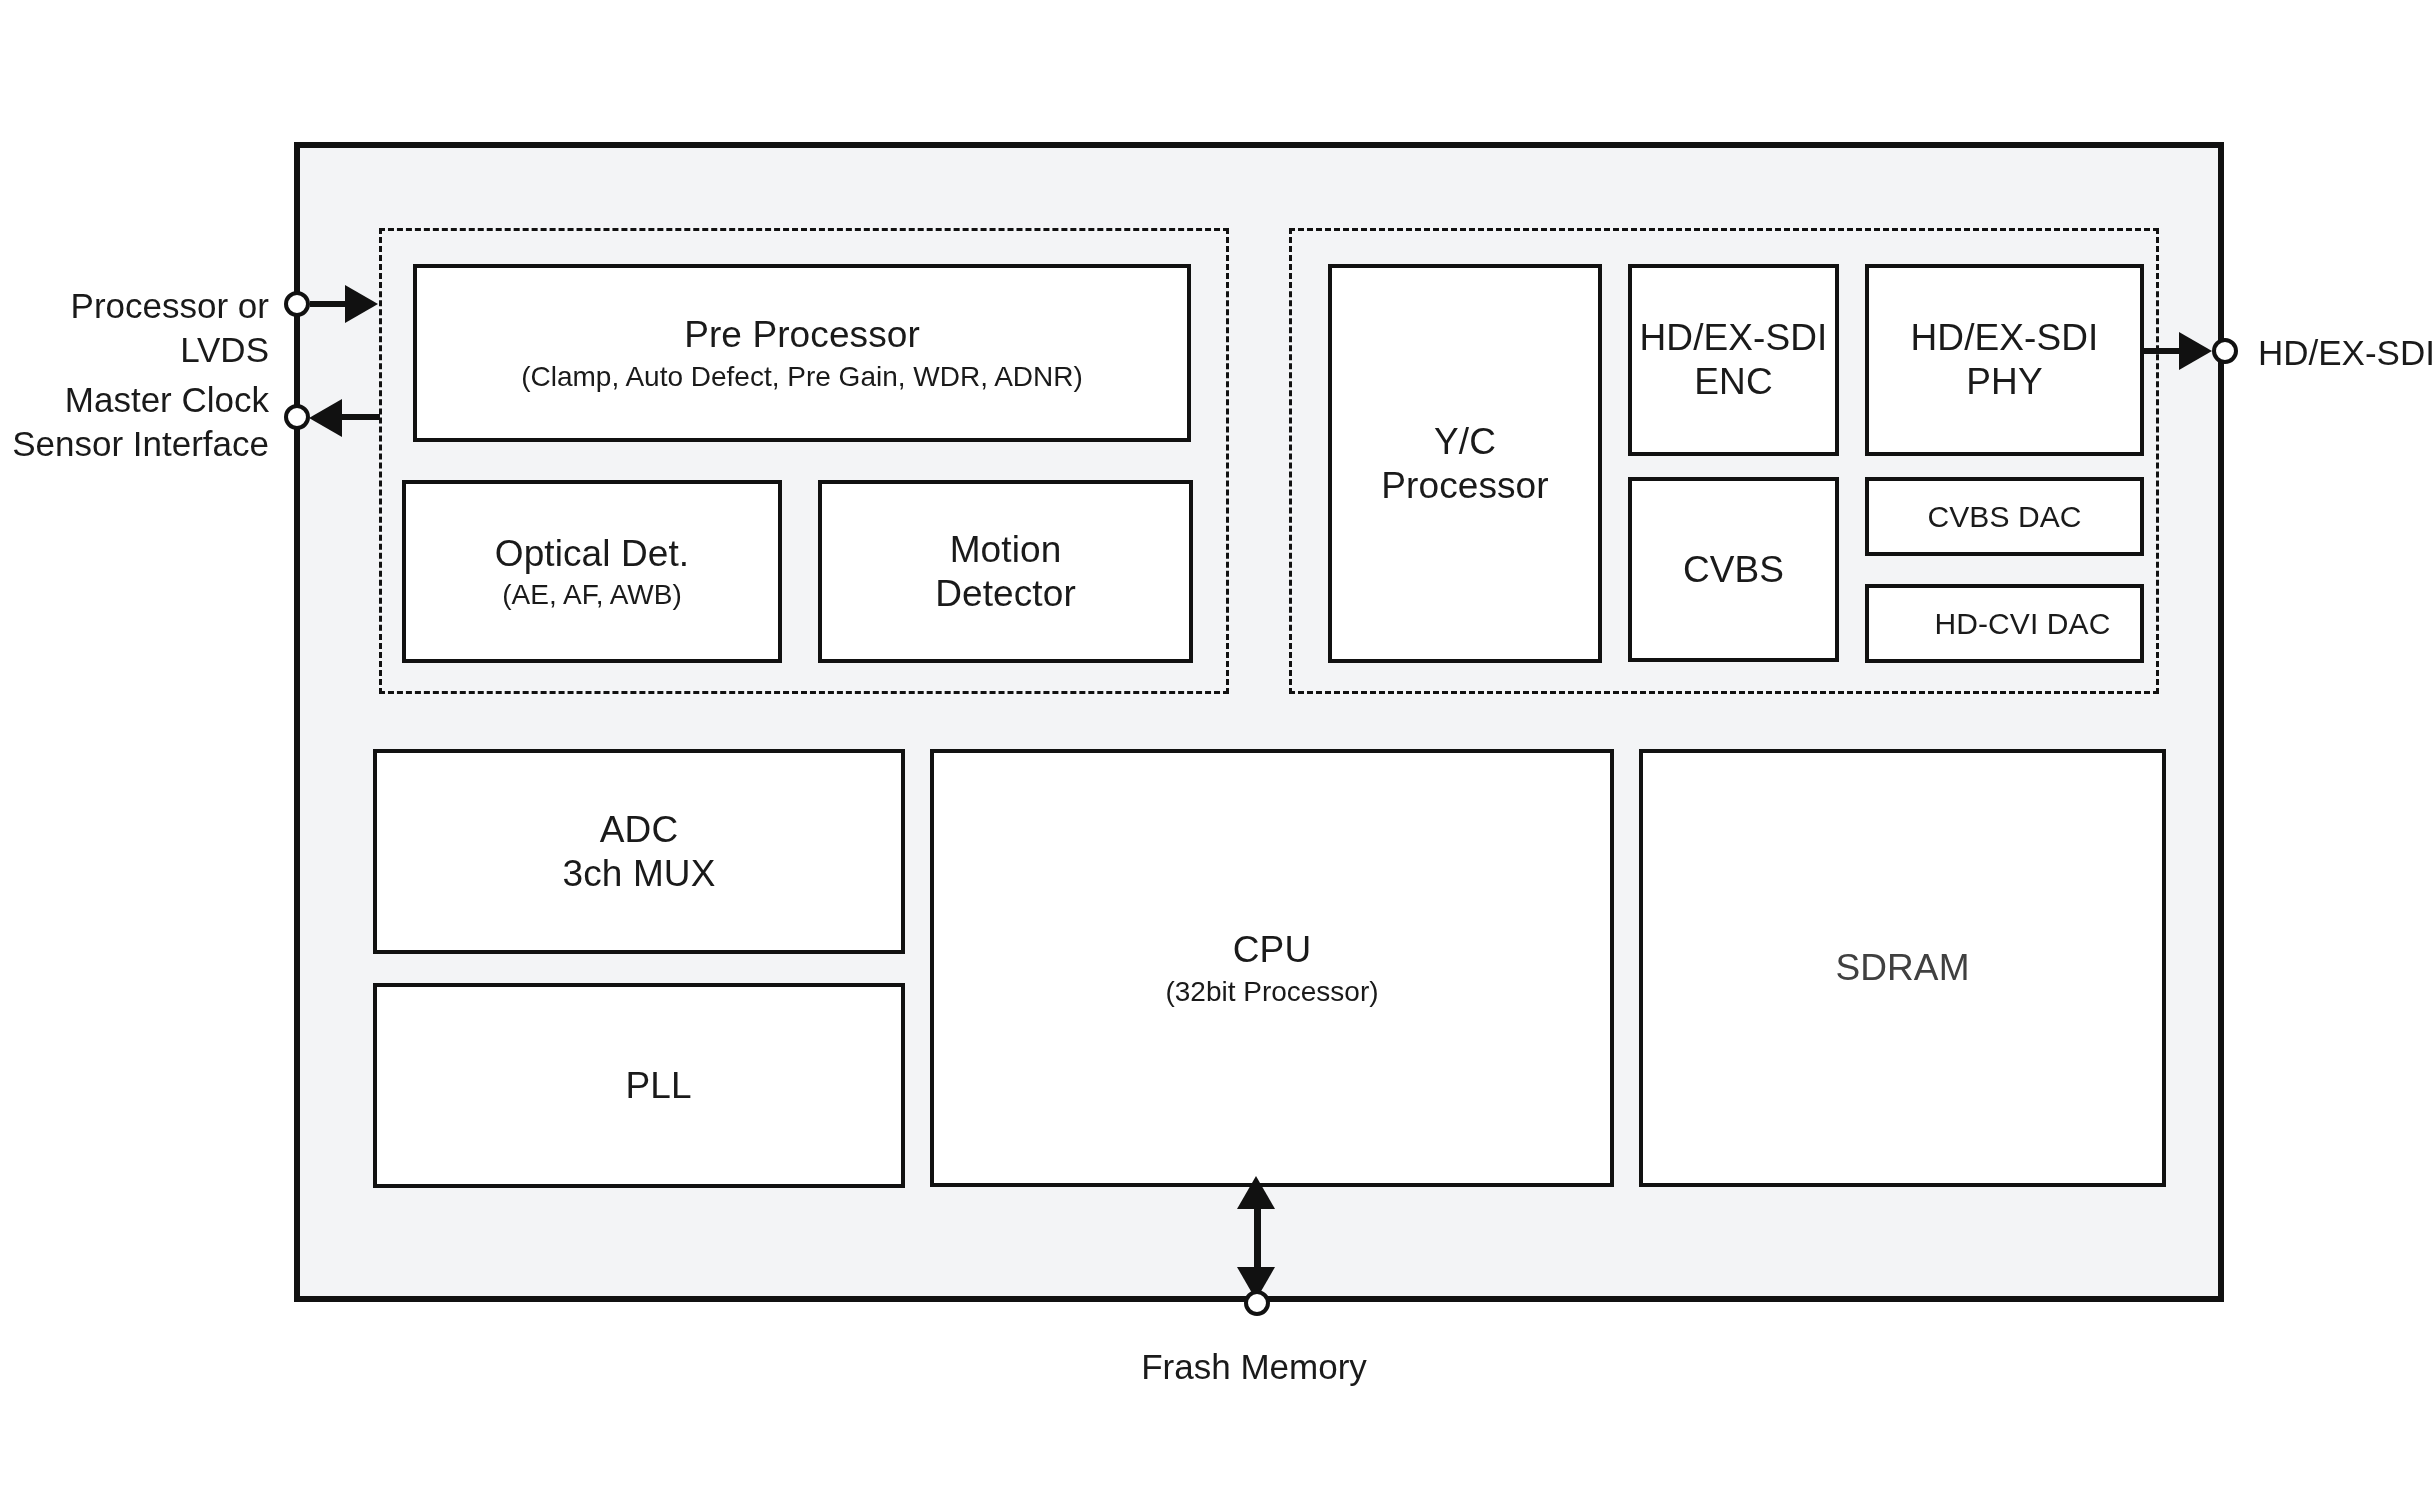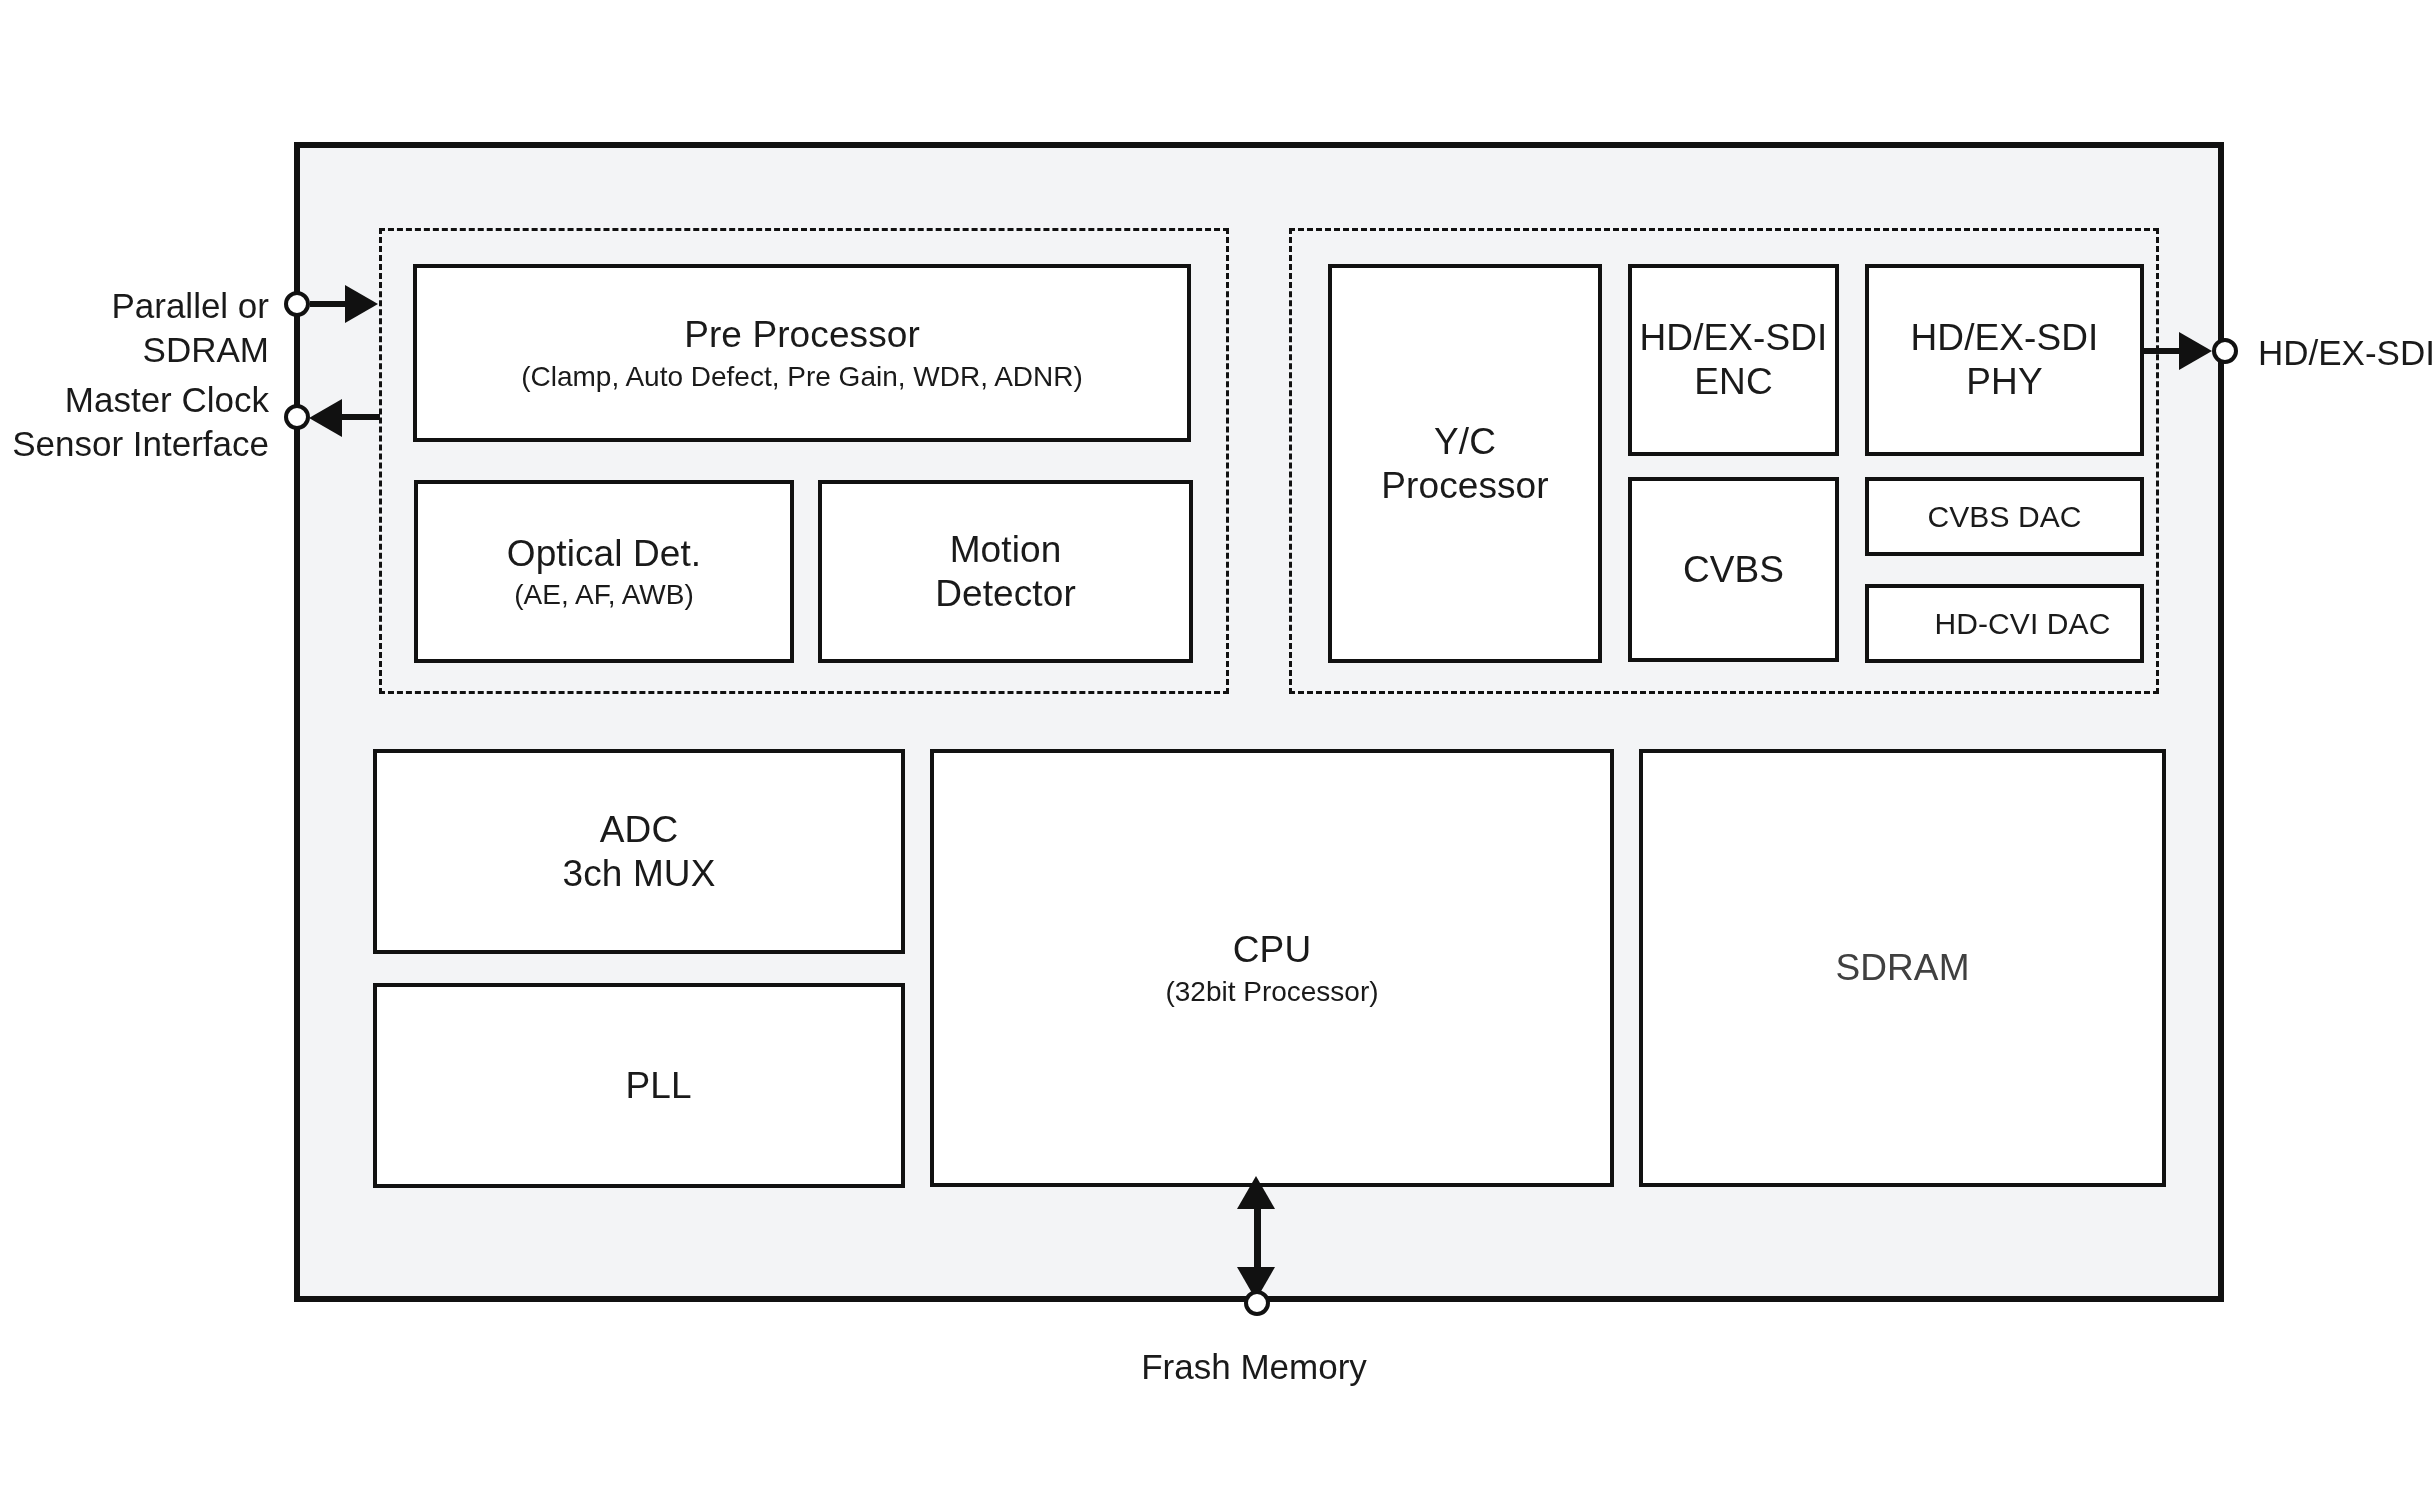--- a/index.html
+++ b/index.html
@@ -142,21 +142,21 @@
 
   <div class="chip"></div>
 
   <div class="dashed-group" style="left:379px; top:228px; width:850px; height:466px;"></div>
 
   <div class="block" style="left:413px; top:264px; width:778px; height:178px;">
     <div class="title">Pre Processor</div>
     <div class="subtitle">(Clamp, Auto Defect, Pre Gain, WDR, ADNR)</div>
   </div>
 
-  <div class="block" style="left:414px; top:480px; width:380px; height:183px;">
+  <div class="block" style="left:402px; top:480px; width:380px; height:183px;">
     <div class="title">Optical Det.</div>
     <div class="subtitle">(AE, AF, AWB)</div>
   </div>
 
   <div class="block two-line" style="left:818px; top:480px; width:375px; height:183px;">
     <div class="title">Motion
 Detector</div>
   </div>
 
   <div class="dashed-group" style="left:1289px; top:228px; width:870px; height:466px;"></div>
@@ -199,21 +199,21 @@
 
   <div class="block" style="left:930px; top:749px; width:684px; height:438px;">
     <div class="title">CPU</div>
     <div class="subtitle">(32bit Processor)</div>
   </div>
 
   <div class="block dim" style="left:1639px; top:749px; width:527px; height:438px;">
     <div class="title">SDRAM</div>
   </div>
 
-  <div class="port-label right-aligned" style="left:0px; top:284px; width:269px;">Parallel or SDRAM</div>
+  <div class="port-label right-aligned" style="left:0px; top:284px; width:269px;">Processor or LVDS</div>
   <div class="pin" style="left:284px; top:291px;"></div>
   <div class="wire-h" style="left:310px; top:301px; width:60px;"></div>
   <div class="arrow right" style="left:345px; top:285px;"></div>
 
   <div class="port-label right-aligned" style="left:0px; top:378px; width:269px;">Master Clock
 Sensor Interface</div>
   <div class="pin" style="left:284px; top:404px;"></div>
   <div class="wire-h" style="left:336px; top:414px; width:44px;"></div>
   <div class="arrow left" style="left:309px; top:399px;"></div>
 

